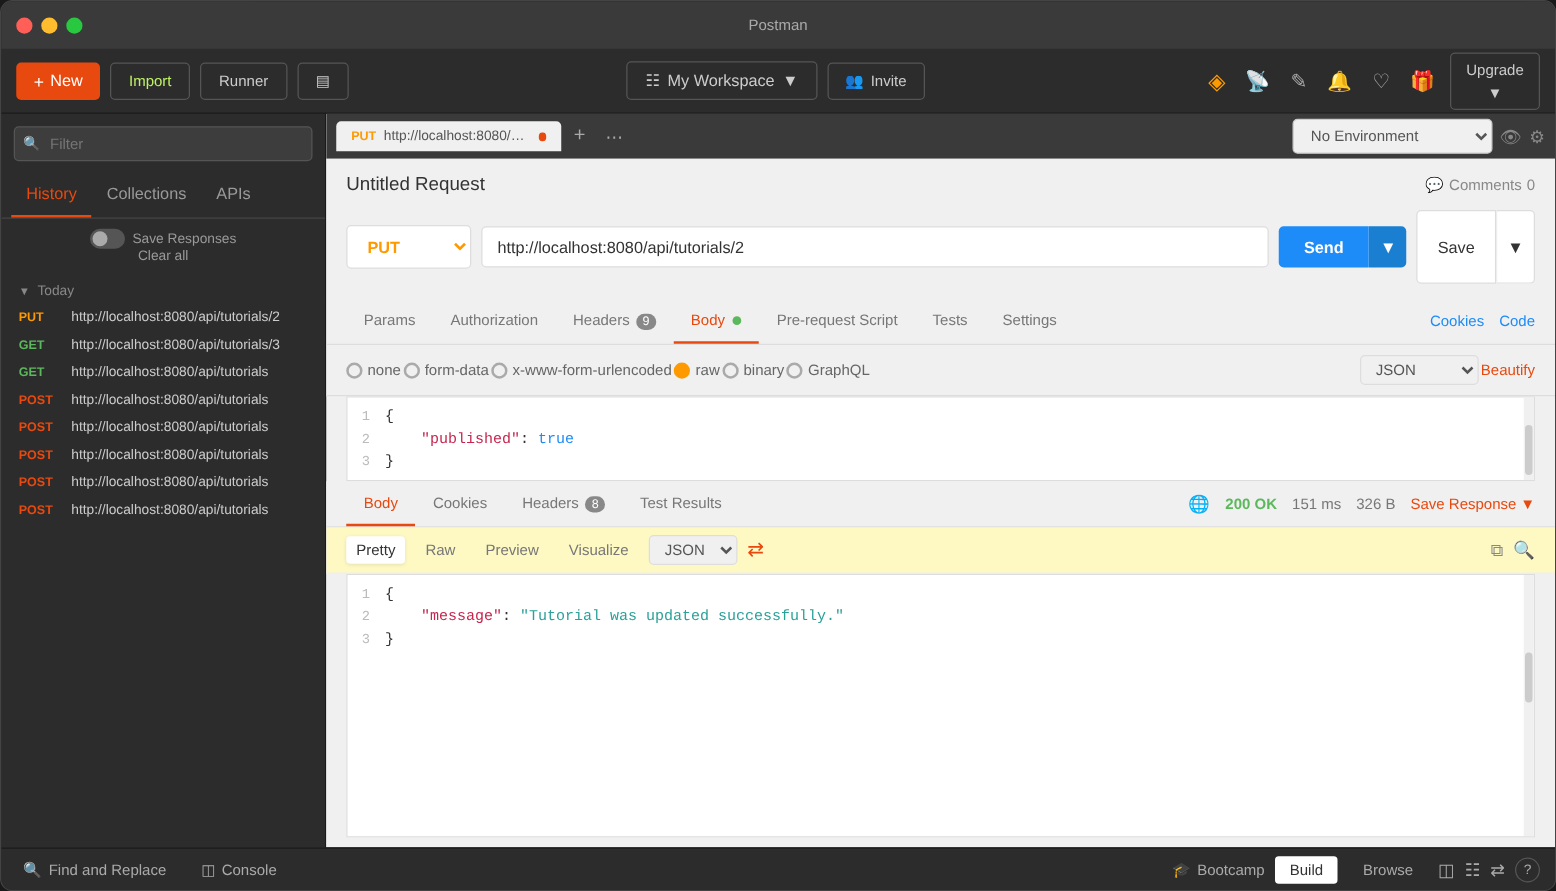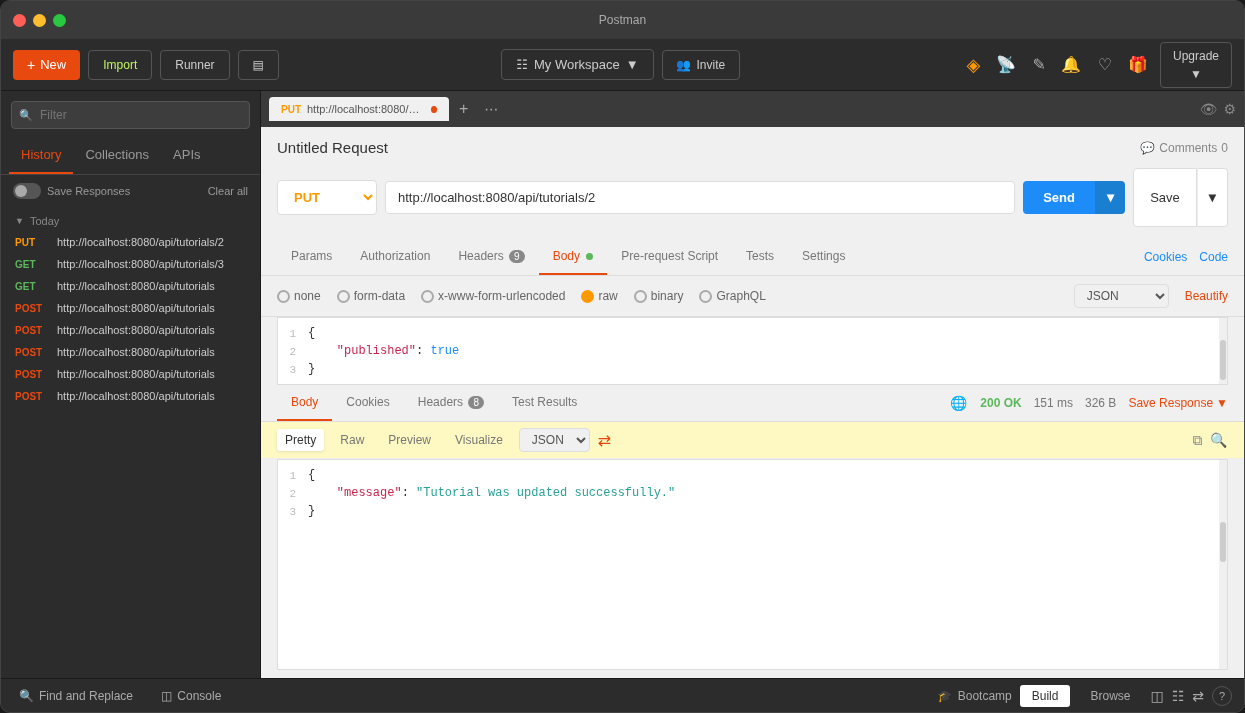--- a/index.html
+++ b/index.html
@@ -37,21 +37,21 @@
     .sidebar { width: 260px; background: #2c2c2c; display: flex; flex-direction: column; border-right: 1px solid #1a1a1a; flex-shrink: 0; }
     .sidebar-search { padding: 10px 10px 8px; }
     .search-input-wrap { position: relative; }
     .search-input { width: 100%; background: #3d3d3d; border: 1px solid #555; border-radius: 4px; padding: 6px 10px 6px 28px; color: #ccc; font-size: 12px; outline: none; }
     .search-icon { position: absolute; left: 8px; top: 50%; transform: translateY(-50%); color: #888; font-size: 11px; }
     
     .sidebar-tabs { display: flex; border-bottom: 1px solid #444; padding: 0 8px; }
     .sidebar-tab { padding: 10px 12px; color: #999; font-size: 13px; cursor: pointer; border-bottom: 2px solid transparent; }
     .sidebar-tab.active { color: #e8490f; border-bottom-color: #e8490f; }
     
-    .sidebar-actions { display: flex; align-items: center; justify-content: space-between; padding: 8px 12px; }
+    .sidebar-actions { display: flex; align-items: center; justify-content: flex-end; padding: 8px 12px; flex-direction: column; }
     .toggle-wrap { display: flex; align-items: center; gap: 6px; }
     .toggle { width: 28px; height: 16px; background: #555; border-radius: 8px; position: relative; cursor: pointer; }
     .toggle-knob { width: 12px; height: 12px; background: #aaa; border-radius: 50%; position: absolute; top: 2px; left: 2px; }
     .save-responses-label { color: #999; font-size: 11px; }
     .clear-all-btn { color: #999; font-size: 11px; cursor: pointer; background: none; border: none; }
     
     .history-group { padding: 4px 0; }
     .history-group-label { color: #888; font-size: 11px; padding: 4px 14px; display: flex; align-items: center; gap: 6px; }
     .chevron { font-size: 9px; }
     .history-item { display: flex; align-items: center; gap: 8px; padding: 5px 14px; cursor: pointer; }
@@ -96,21 +96,21 @@
     
     .req-inner-tabs { background: #f0f0f0; border-bottom: 1px solid #ddd; display: flex; align-items: center; padding: 0 16px; flex-shrink: 0; }
     .inner-tab { padding: 10px 14px; color: #777; font-size: 12px; cursor: pointer; border-bottom: 2px solid transparent; position: relative; }
     .inner-tab.active { color: #e8490f; border-bottom-color: #e8490f; }
     .tab-badge { background: #888; color: white; border-radius: 8px; padding: 1px 5px; font-size: 10px; margin-left: 2px; }
     .body-dot { width: 7px; height: 7px; background: #5cb85c; border-radius: 50%; display: inline-block; margin-left: 3px; vertical-align: middle; }
     .cookies-link { color: #1d8cf8; font-size: 12px; margin-left: auto; cursor: pointer; }
     .code-link { color: #1d8cf8; font-size: 12px; margin-left: 12px; cursor: pointer; }
     
     
-    .body-options { background: #f0f0f0; padding: 8px 16px; display: flex; align-items: center; gap: 16px; border-bottom: 1px solid #ddd; flex-shrink: 0; }
+    .body-options { background: #f0f0f0; padding: 8px 16px; display: flex; align-items: center; gap: 2px; border-bottom: 1px solid #ddd; flex-shrink: 0; }
     .radio-option { display: flex; align-items: center; gap: 4px; cursor: pointer; }
     .radio-circle { width: 13px; height: 13px; border-radius: 50%; border: 2px solid #aaa; background: transparent; }
     .radio-circle.selected-green { border-color: #f90; background: #f90; }
     .radio-label { color: #666; font-size: 12px; }
     .json-select { background: #f0f0f0; border: 1px solid #ddd; border-radius: 4px; padding: 3px 8px; font-size: 12px; color: #555; cursor: pointer; margin-left: auto; }
     .beautify-btn { background: transparent; border: none; color: #e8490f; font-size: 12px; cursor: pointer; }
     
     
     .code-editor { background: white; border: 1px solid #ddd; margin: 0 16px; font-family: 'Courier New', monospace; font-size: 12px; flex-shrink: 0; }
     .editor-line { display: flex; align-items: flex-start; padding: 2px 0; }
@@ -291,20 +291,23 @@
 
       <div class="req-tabs-bar">
         <div class="req-tab active">
           <span class="req-tab-method">PUT</span>
           <span style="font-size:11px; color:#555; max-width:130px; overflow:hidden; text-overflow:ellipsis; white-space:nowrap;">http://localhost:8080/api/tutor...</span>
           <span class="req-tab-dot"></span>
         </div>
         <button class="add-tab-btn">+</button>
         <button class="more-btn">⋯</button>
         <div class="req-tabs-env-wrap">
+          <select class="env-select">
+            <option>No Environment</option>
+          </select>
           <button class="env-eye-btn">👁</button>
           <button class="env-gear-btn">⚙</button>
         </div>
       </div>
 
       <div class="request-builder">
         <div class="req-title-row">
           <span class="req-title">Untitled Request</span>
           <div class="comments-link">
             <span>💬</span>

